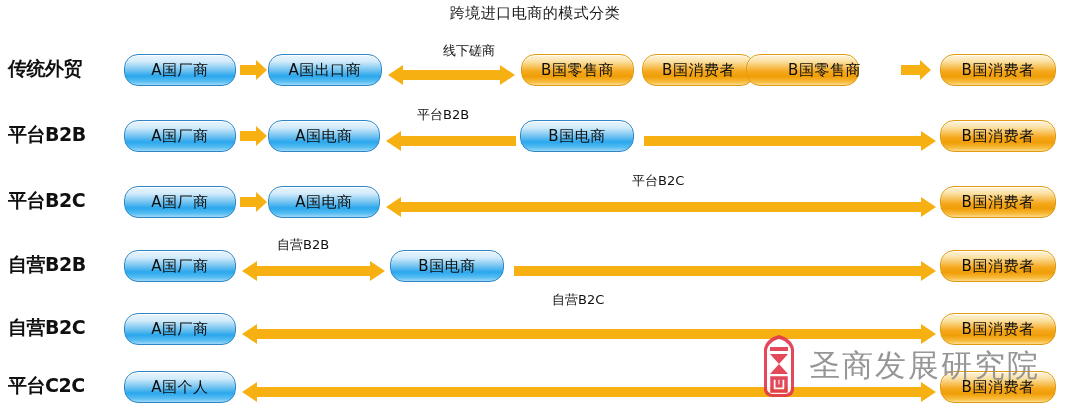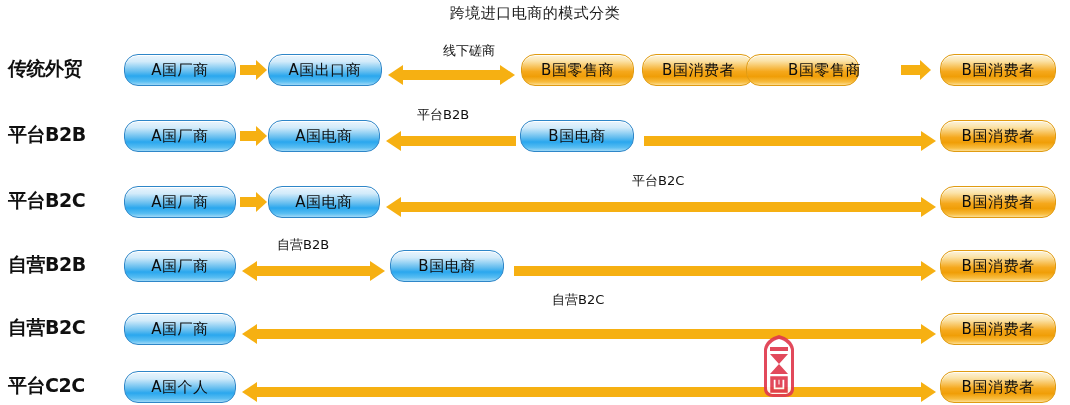--- a/index.html
+++ b/index.html
@@ -175,15 +175,16 @@
     <div class="wm-logo">
       <svg width="44" height="66" viewBox="0 0 44 66">
         <path d="M22 2 C30 4 36 9 37 16 L37 56 C37 61 33 64 28 64 L16 64 C11 64 7 61 7 56 L7 16 C8 9 14 4 22 2 Z" fill="#e03a4e"></path>
         <path d="M22 6 C29 8 33 12 34 17 L34 55 C34 59 31 61 27 61 L17 61 C13 61 10 59 10 55 L10 17 C11 12 15 8 22 6 Z" fill="#ffffff"></path>
         <path d="M13 14 L31 14 L31 18 L13 18 Z" fill="#e03a4e"></path>
         <path d="M13 21 L31 21 L22 31 L31 41 L13 41 L22 31 Z" fill="#e03a4e"></path>
         <path d="M15 45 L29 45 L29 58 L15 58 Z" fill="none" stroke="#e03a4e" stroke-width="3.5"></path>
         <path d="M20 45 L20 53 L24 53 L24 45" fill="none" stroke="#e03a4e" stroke-width="3"></path>
       </svg>
     </div>
+    <div class="wm-text">圣商发展研究院</div>
   </div>
 
 </div>
 
 </body></html>

